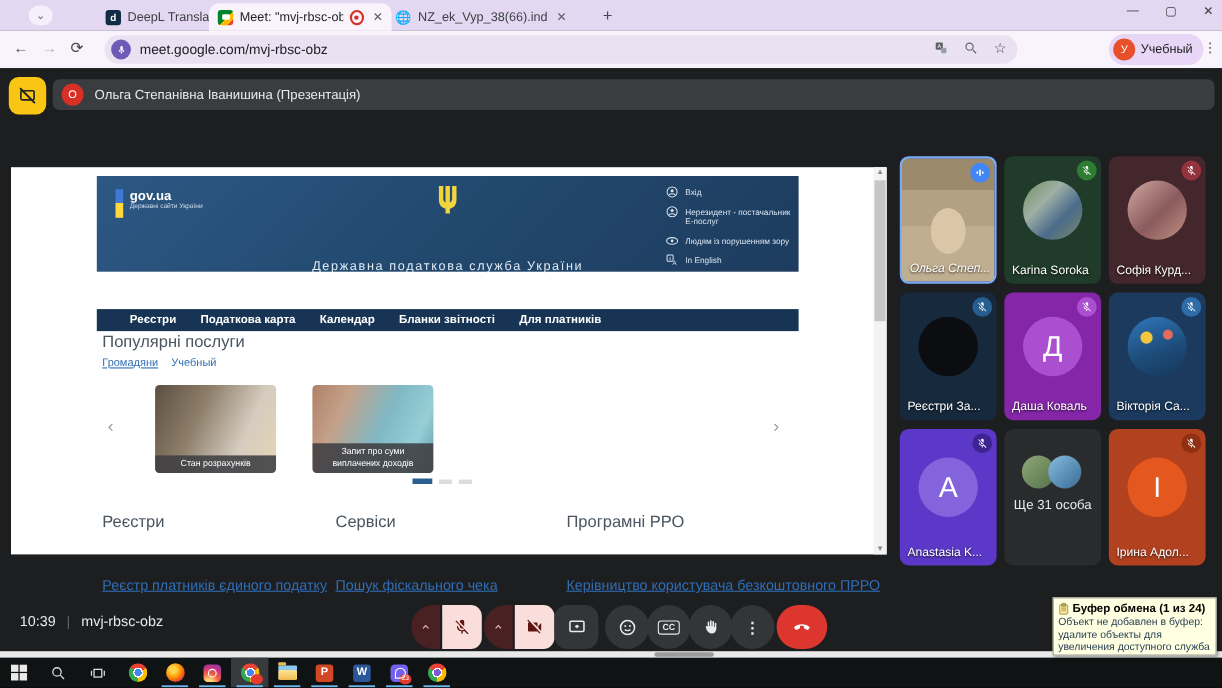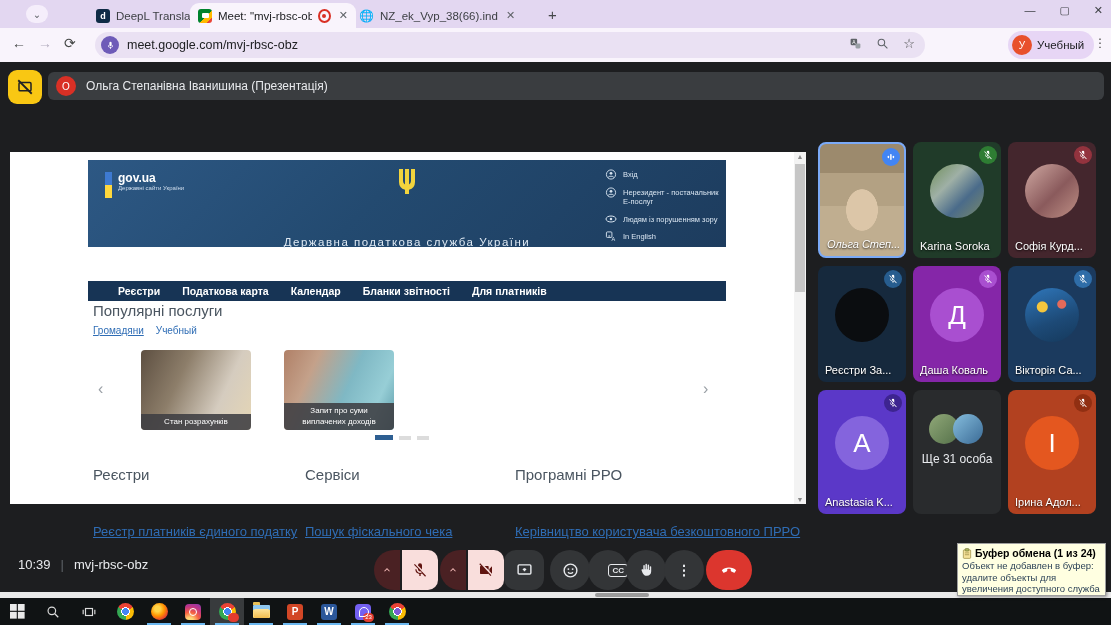--- a/index.html
+++ b/index.html
@@ -464,21 +464,21 @@
         </svg>
     </div>
     <div class="cbtn round" style="left:550px;">
       <svg width="17" height="17" viewBox="0 0 24 24">
           <circle cx="12" cy="12" r="9" fill="none" stroke="#e8eaed" stroke-width="2"></circle>
           <circle cx="9" cy="10" r="1.3" fill="#e8eaed"></circle>
           <circle cx="15" cy="10" r="1.3" fill="#e8eaed"></circle>
           <path d="M8.5 14.5c1.8 2 5.2 2 7 0" fill="none" stroke="#e8eaed" stroke-width="1.8"></path>
         </svg>
     </div>
-    <div class="cbtn round" style="left:588px;justify-content:flex-end;">
+    <div class="cbtn round" style="left:588px;">
       <span class="ccbox">CC</span>
     </div>
     <div class="cbtn round" style="left:626px;">
       <svg width="16" height="16" viewBox="0 0 24 24" fill="#e8eaed">
           <path d="M8 12V5.5a1.1 1.1 0 0 1 2.2 0V11h1V3.9a1.1 1.1 0 0 1 2.2 0V11h1V4.9a1.1 1.1 0 0 1 2.2 0V12h1V7.3a1.1 1.1 0 0 1 2.2 0V14c0 4.2-2.6 6.8-6.5 6.8-3 0-4.7-1.5-6.4-4.3L5.6 13c-.5-.8-.3-1.7.4-2.1.6-.3 1.4-.1 1.8.5z"></path>
         </svg>
     </div>
     <div class="cbtn round" style="left:664px;">
       <span style="color:#e8eaed;font-size:14px;font-weight:bold;">⋮</span>
     </div>

